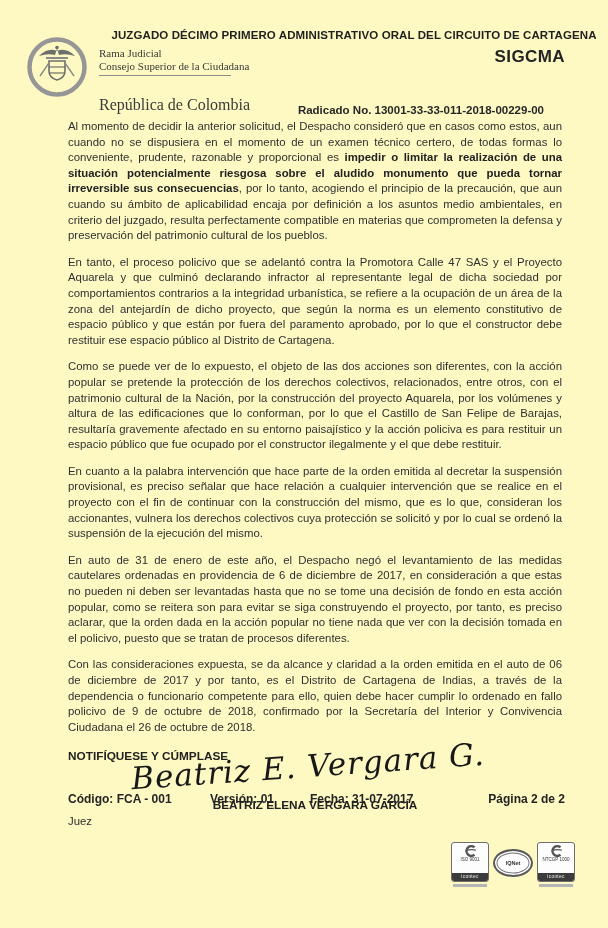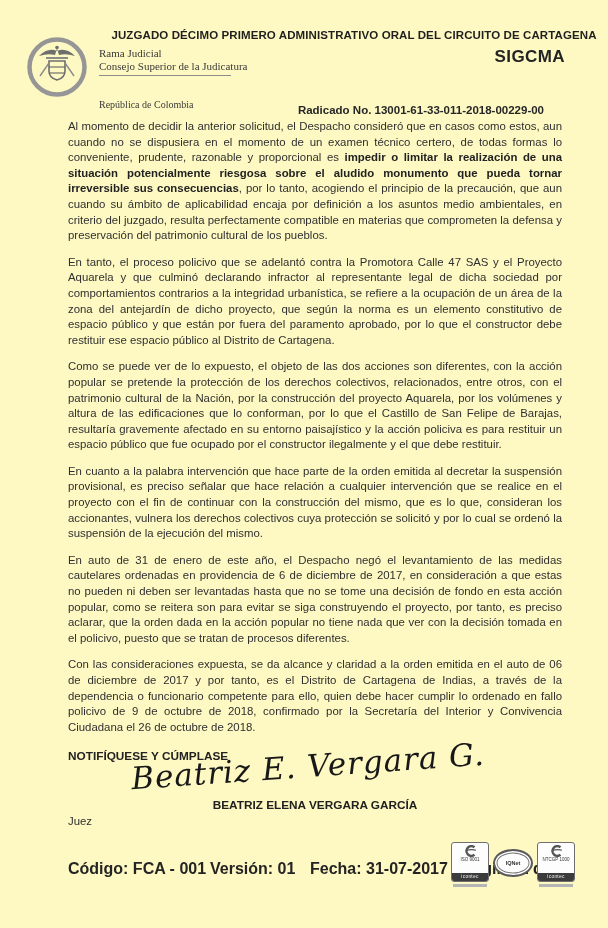--- a/index.html
+++ b/index.html
@@ -13,21 +13,21 @@
     position:absolute; left:104px; top:29px; width:500px;
     font-size:11.5px; font-weight:bold; color:#1f1f1f;
     text-align:center; letter-spacing:0.1px; line-height:13px;
   }
   .emblem { position:absolute; left:26px; top:36px; width:62px; height:62px; }
   .branding {
     position:absolute; left:99px; top:47px;
     font-family:"Liberation Serif", serif; font-size:11px; color:#3a3a3a; line-height:12.5px;
   }
   .branding .divider { width:132px; border-top:1.6px solid #8d8d8d; margin:3px 0 3px; }
-  .branding .l3 { font-size:10px;margin-top:23px; }
+  .branding .l3 { font-size:16px;margin-top:23px; }
   .sigcma {
     position:absolute; right:43px; top:47px;
     font-size:17px; font-weight:600; letter-spacing:0.4px; color:#242424;
   }
   .radicado {
     position:absolute; left:68px; top:104px; width:494px; box-sizing:border-box;
     padding-right:18px; text-align:right; font-size:11.5px; font-weight:bold; color:#262626;
   }
 
   
@@ -45,23 +45,23 @@
     position:absolute; top:-8px; left:50%;
     transform:translateX(-52%) rotate(-4deg);
     font-family:"DejaVu Serif", serif; font-style:italic;
     font-size:31px; color:#181818; white-space:nowrap; letter-spacing:1px;
   }
   .sig-name { position:absolute; top:31px; left:0; right:0; text-align:center; font-weight:bold; font-size:11.8px; color:#202020; }
   .sig-title { position:absolute; top:47px; left:0; right:0; text-align:left; font-size:11.4px; }
 
   
   .footer {
-    position:absolute; left:68px; top:860px; width:497px;
+    position:absolute; left:68px; top:792px; width:497px;
     display:flex; align-items:baseline;
-    font-size:16px; font-weight:bold; color:#242424;
+    font-size:12px; font-weight:bold; color:#242424;
   }
   .footer .codigo { width:142px; }
   .footer .version { width:100px; }
   .footer .pagina { margin-left:auto; }
 
   .badges { position:absolute; top:842px; right:33px; display:flex; gap:4px; align-items:flex-start; }
   .badge-col { display:flex; flex-direction:column; align-items:center; }
   .badge-square {
     width:38px; height:40px; border:1px solid #6f6f6f; border-radius:3px; background:#fdfdfd;
     display:flex; flex-direction:column; align-items:center; justify-content:flex-start;
@@ -96,28 +96,28 @@
     <rect x="20" y="21" width="22" height="2" fill="#8a8a8a"></rect>
     <path d="M23,25 h16 v10 q0,7 -8,9 q-8,-2 -8,-9 z" fill="none" stroke="#6e6e6e" stroke-width="1.6"></path>
     <line x1="23" y1="31" x2="39" y2="31" stroke="#6e6e6e" stroke-width="1.2"></line>
     <line x1="23" y1="37" x2="39" y2="37" stroke="#6e6e6e" stroke-width="1.2"></line>
     <line x1="23" y1="27" x2="14" y2="40" stroke="#8a8a8a" stroke-width="1.4"></line>
     <line x1="39" y1="27" x2="48" y2="40" stroke="#8a8a8a" stroke-width="1.4"></line>
   </svg>
 
   <div class="branding">
     <div class="l1">Rama Judicial</div>
-    <div class="l2">Consejo Superior de la Judicatura</div>
+    <div class="l2">Consejo Superior de la Ciudadana</div>
     <div class="divider"></div>
     <div class="l3">República de Colombia</div>
   </div>
 
   <div class="sigcma">SIGCMA</div>
 
-  <div class="radicado">Radicado No. 13001-61-33-011-2018-00229-00</div>
+  <div class="radicado">Radicado No. 13001-33-33-011-2018-00229-00</div>
 
   <div class="content">
     <p><span>Al momento de decidir la anterior solicitud, el Despacho consideró que en casos como estos, aun cuando no se dispusiera en el momento de un examen técnico certero, de todas formas lo conveniente, prudente, razonable y proporcional es </span><b>impedir o limitar la realización de una situación potencialmente riesgosa sobre el aludido monumento que pueda tornar irreversible sus consecuencias</b><span>, por lo tanto, acogiendo el principio de la precaución, que aun cuando su ámbito de aplicabilidad encaja por definición a los asuntos medio ambientales, en criterio del juzgado, resulta perfectamente compatible en materias que comprometen la defensa y preservación del patrimonio cultural de los pueblos.</span></p>
     <p>En tanto, el proceso policivo que se adelantó contra la Promotora Calle 47 SAS y el Proyecto Aquarela y que culminó declarando infractor al representante legal de dicha sociedad por comportamientos contrarios a la integridad urbanística, se refiere a la ocupación de un área de la zona del antejardín de dicho proyecto, que según la norma es un elemento constitutivo de espacio público y que están por fuera del paramento aprobado, por lo que el constructor debe restituir ese espacio público al Distrito de Cartagena.</p>
     <p>Como se puede ver de lo expuesto, el objeto de las dos acciones son diferentes, con la acción popular se pretende la protección de los derechos colectivos, relacionados, entre otros, con el patrimonio cultural de la Nación, por la construcción del proyecto Aquarela, por los volúmenes y altura de las edificaciones que lo conforman, por lo que el Castillo de San Felipe de Barajas, resultaría gravemente afectado en su entorno paisajístico y la acción policiva es para restituir un espacio público que fue ocupado por el constructor ilegalmente y el que debe restituir.</p>
     <p>En cuanto a la palabra intervención que hace parte de la orden emitida al decretar la suspensión provisional, es preciso señalar que hace relación a cualquier intervención que se realice en el proyecto con el fin de continuar con la construcción del mismo, que es lo que, consideran los accionantes, vulnera los derechos colectivos cuya protección se solicitó y por lo cual se ordenó la suspensión de la ejecución del mismo.</p>
     <p>En auto de 31 de enero de este año, el Despacho negó el levantamiento de las medidas cautelares ordenadas en providencia de 6 de diciembre de 2017, en consideración a que estas no pueden ni deben ser levantadas hasta que no se tome una decisión de fondo en esta acción popular, como se reitera son para evitar se siga construyendo el proyecto, por tanto, es preciso aclarar, que la orden dada en la acción popular no tiene nada que ver con la decisión tomada en el policivo, puesto que se tratan de procesos diferentes.</p>
     <p>Con las consideraciones expuesta, se da alcance y claridad a la orden emitida en el auto de 06 de diciembre de 2017 y por tanto, es el Distrito de Cartagena de Indias, a través de la dependencia o funcionario competente para ello, quien debe hacer cumplir lo ordenado en fallo policivo de 9 de octubre de 2018, confirmado por la Secretaría del Interior y Convivencia Ciudadana el 26 de octubre de 2018.</p>
 
     <div class="notify">NOTIFÍQUESE Y CÚMPLASE</div>

